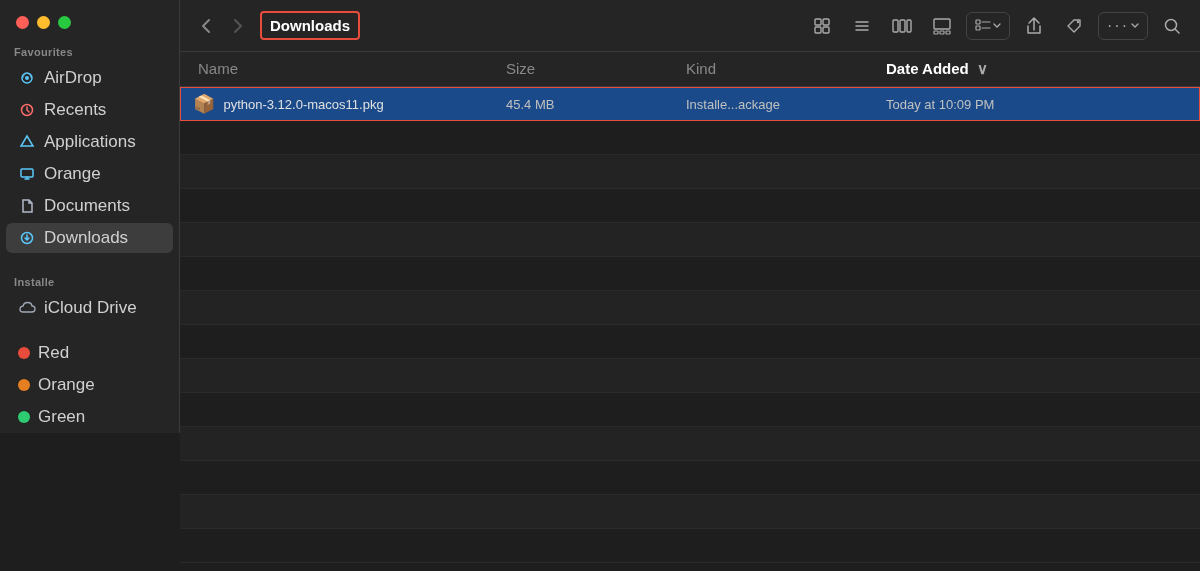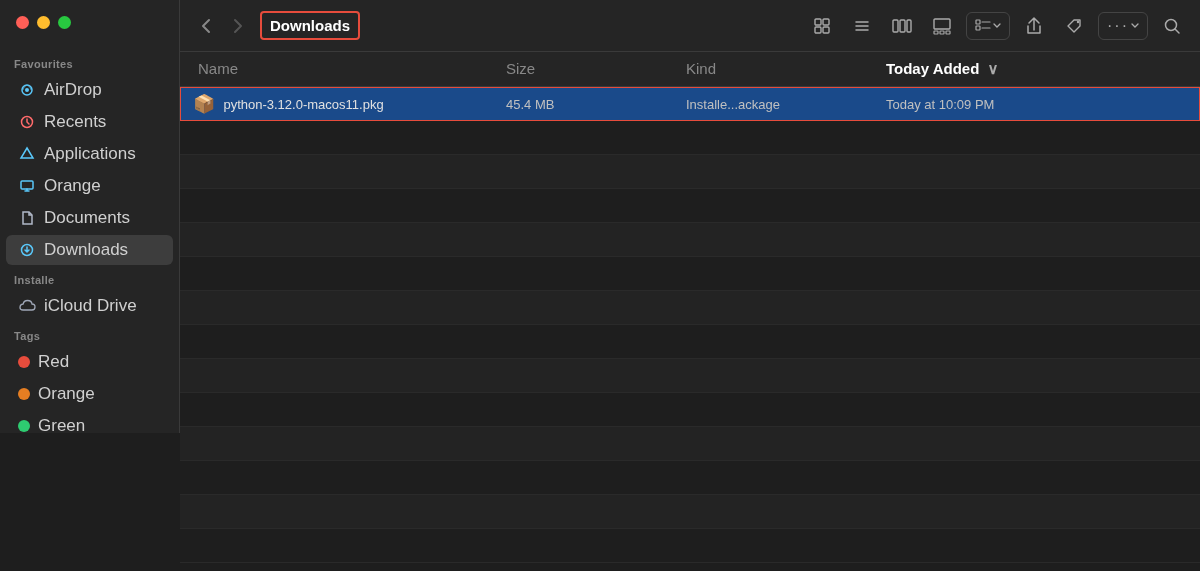--- a/index.html
+++ b/index.html
@@ -13,21 +13,21 @@
     }
 
     
     .sidebar {
       width: 180px;
       min-width: 180px;
       background: #252525;
       height: 433px;
       display: flex;
       flex-direction: column;
-      padding-top: 50px;
+      padding-top: 38px;
       border-right: 1px solid #3a3a3a;
     }
 
     .traffic-lights {
       position: absolute;
       top: 16px;
       left: 16px;
       display: flex;
       gap: 8px;
     }
@@ -341,21 +341,20 @@
     <span class="sidebar-icon icon-icloud">
       <svg width="18" height="14" viewBox="0 0 18 14" fill="none">
         <path d="M14 11 C16 11 17 9.5 17 8 C17 6.5 16 5 14 5 C13.8 3 12 1.5 9.5 1.5 C7 1.5 5.5 3 5.2 5 C3.5 5.2 2 6.5 2 8.5 C2 10.5 3.5 11 5 11 Z" stroke="#a0a8b8" stroke-width="1.3" fill="none"></path>
       </svg>
     </span>
     <span>iCloud Drive</span>
   </div>
 
   <div style="height: 16px;"></div>
 
-  <div class="sidebar-section-label">Tags</div>
 
   <div class="sidebar-item">
     <span class="tag-dot" style="background:#e74c3c;"></span>
     <span>Red</span>
   </div>
 
   <div class="sidebar-item">
     <span class="tag-dot" style="background:#e67e22;"></span>
     <span>Orange</span>
   </div>
@@ -463,21 +462,21 @@
     </button>
   </div>
 
   <div class="file-list">
 
     <div class="column-headers">
       <div class="col-header">Name</div>
       <div class="col-header">Size</div>
       <div class="col-header">Kind</div>
       <div class="col-header active">
-        <span>Today Added</span>
+        <span>Date Added</span>
         <span class="sort-arrow"> ∨</span>
       </div>
     </div>
 
     <div class="file-rows">
 
       <div class="file-row selected">
         <div class="file-name-cell">
           <span class="file-icon">📦</span>
           <span>python-3.12.0-macos11.pkg</span>

